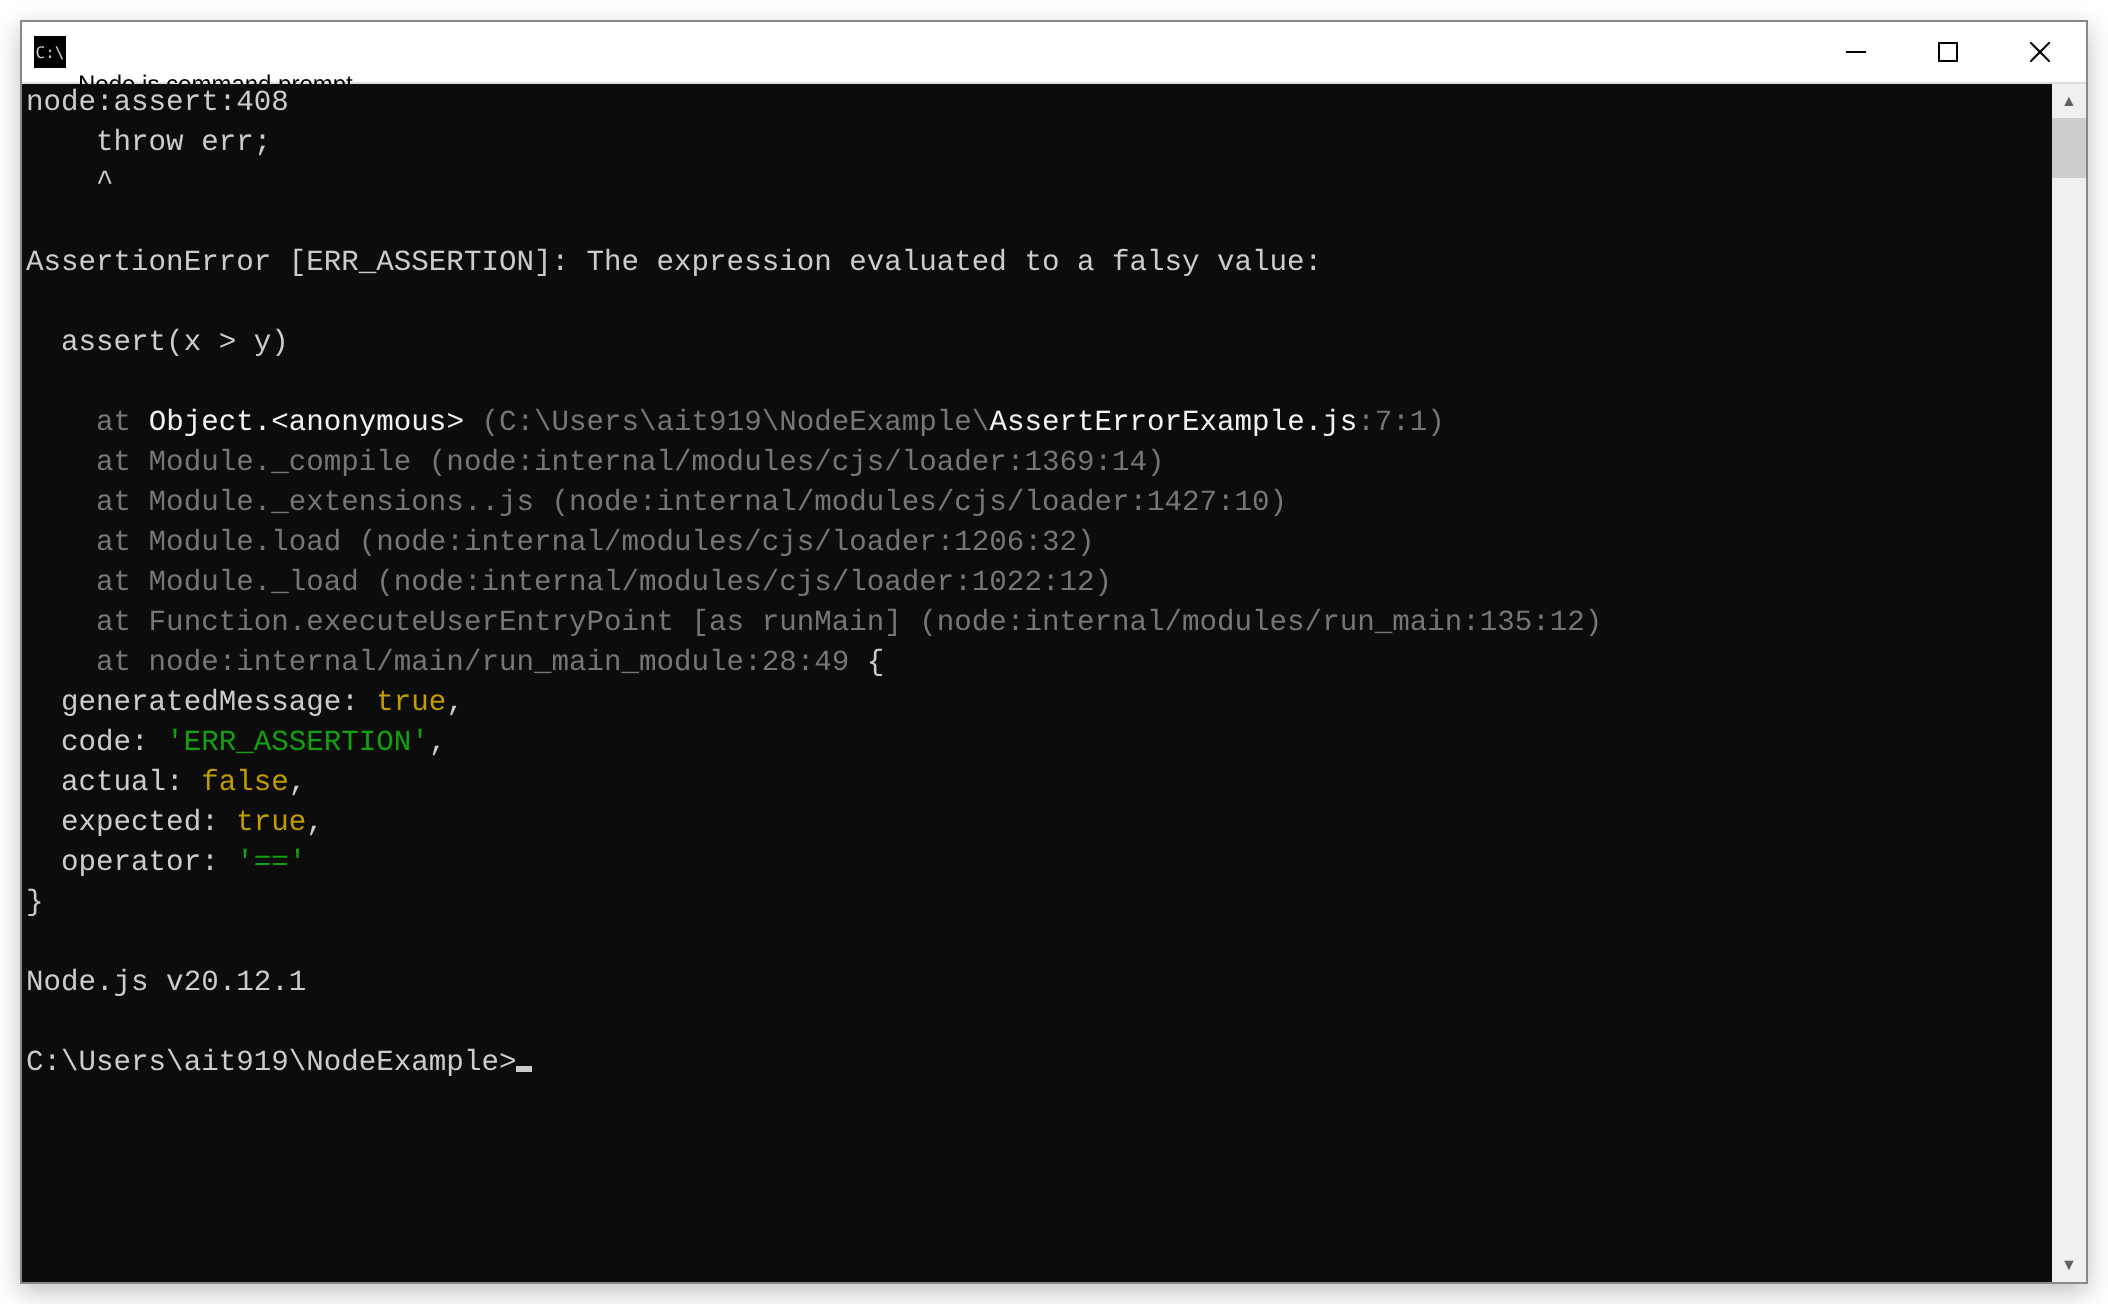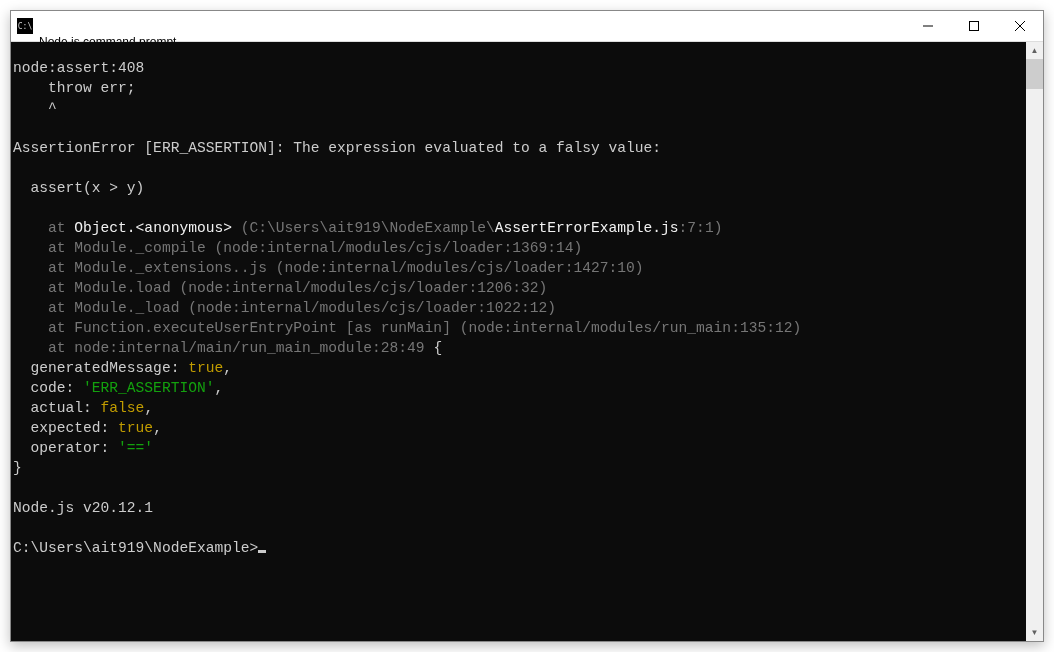--- a/index.html
+++ b/index.html
@@ -50,21 +50,21 @@
     background:#0c0c0c;
     min-height:0;
   }
   .console{
     flex:1 1 auto;
     background:#0c0c0c;
     color:#ccc;
     font-family:Consolas,"Courier New",monospace;
     font-size:14.6px;
     line-height:20px;
-    padding:16px 0 0 2px;
+    padding:0 0 0 2px;
     white-space:pre;
     overflow:hidden;
   }
   .scrollbar{
     width:17px;
     background:#f0f0f0;
     position:relative;
   }
   .scrollbar .up,.scrollbar .down{
     width:17px;height:17px;

